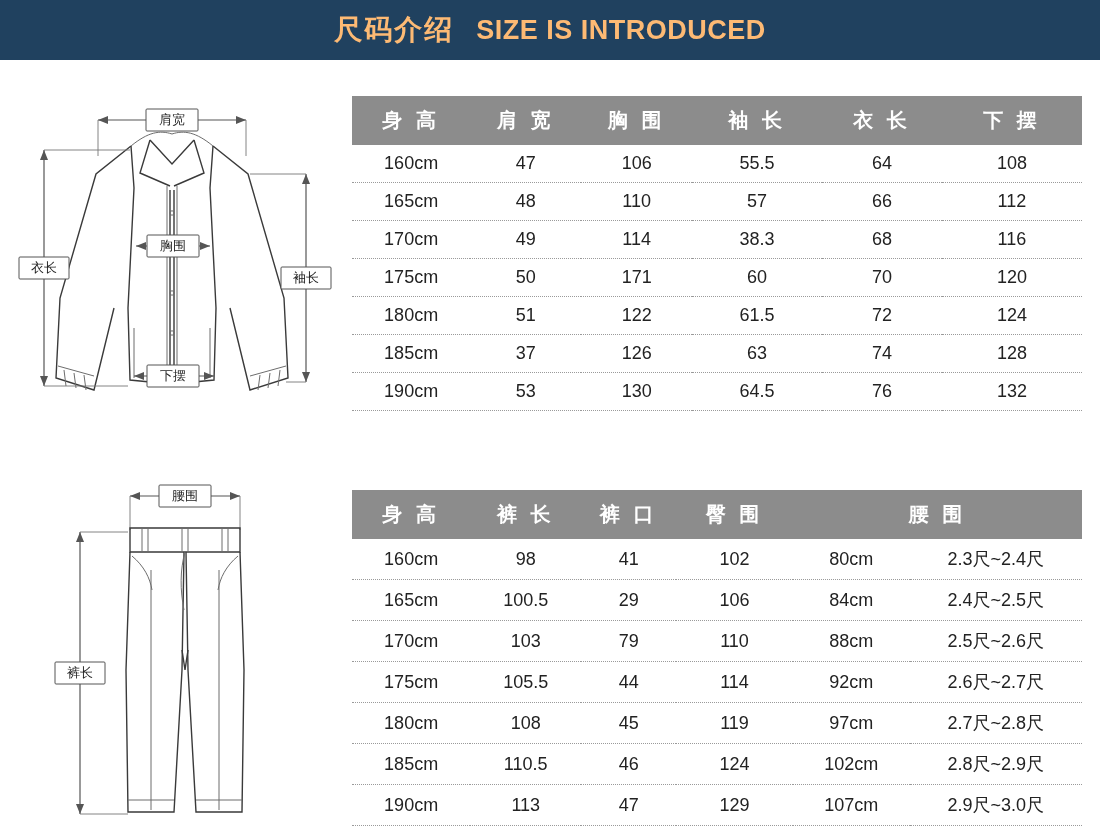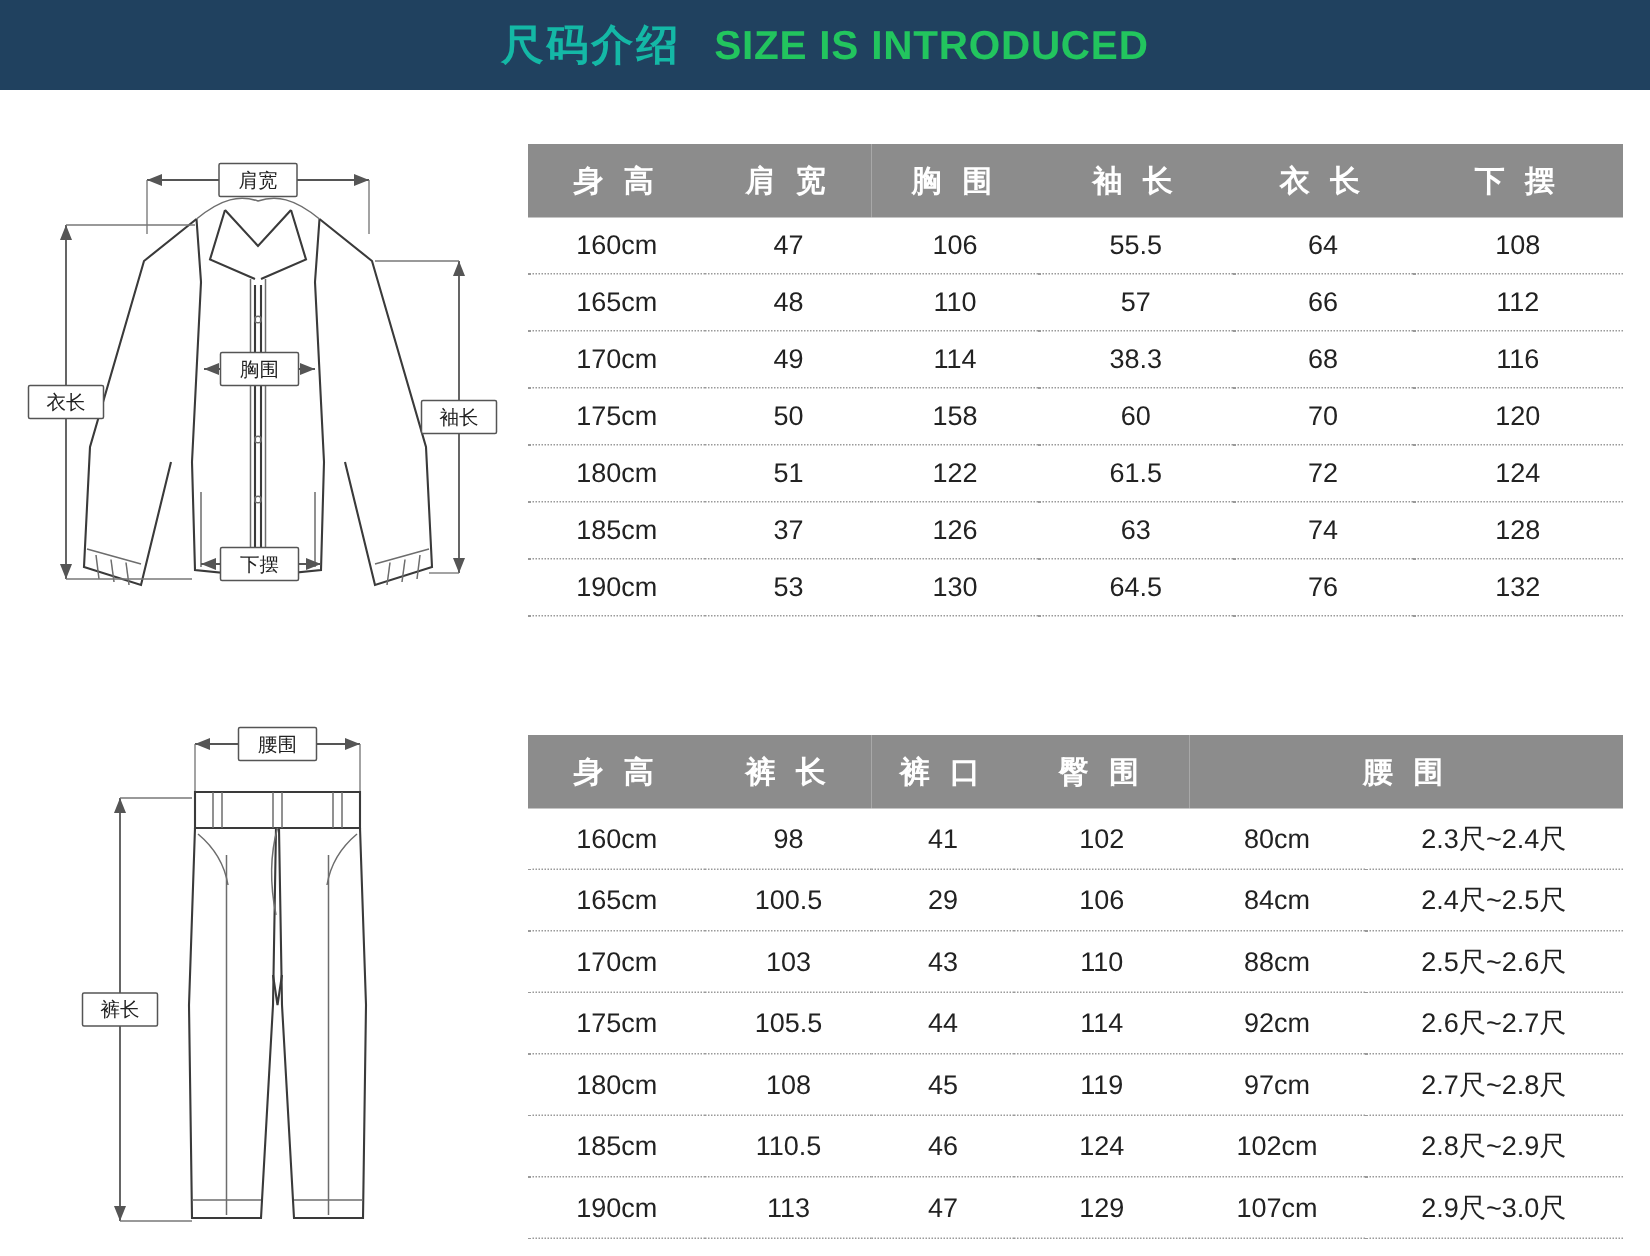--- a/index.html
+++ b/index.html
@@ -23,27 +23,27 @@
   .header {
     width: 1100px;
     height: 60px;
     background: #20415f;
     display: flex;
     align-items: center;
     justify-content: center;
     gap: 22px;
   }
   .header .cn {
-    color: #14b8a6;
+    color: #fdba74;
     font-size: 28px;
     font-weight: bold;
     letter-spacing: 2px;
   }
   .header .en {
-    color: #22c55e;
+    color: #fdba74;
     font-size: 27px;
     font-weight: bold;
     letter-spacing: 0.5px;
   }
   
   .block {
     position: absolute;
     display: block;
   }
   .illus-top { left: 18px; top: 78px; width: 320px; height: 340px; }
@@ -295,21 +295,21 @@
           <td>170cm</td>
           <td>49</td>
           <td>114</td>
           <td>38.3</td>
           <td>68</td>
           <td>116</td>
         </tr>
         <tr>
           <td>175cm</td>
           <td>50</td>
-          <td>158</td>
+          <td>171</td>
           <td>60</td>
           <td>70</td>
           <td>120</td>
         </tr>
         <tr>
           <td>180cm</td>
           <td>51</td>
           <td>122</td>
           <td>61.5</td>
           <td>72</td>
@@ -367,21 +367,21 @@
           <td>165cm</td>
           <td>100.5</td>
           <td>29</td>
           <td>106</td>
           <td>84cm</td>
           <td>2.4尺~2.5尺</td>
         </tr>
         <tr>
           <td>170cm</td>
           <td>103</td>
-          <td>43</td>
+          <td>79</td>
           <td>110</td>
           <td>88cm</td>
           <td>2.5尺~2.6尺</td>
         </tr>
         <tr>
           <td>175cm</td>
           <td>105.5</td>
           <td>44</td>
           <td>114</td>
           <td>92cm</td>

